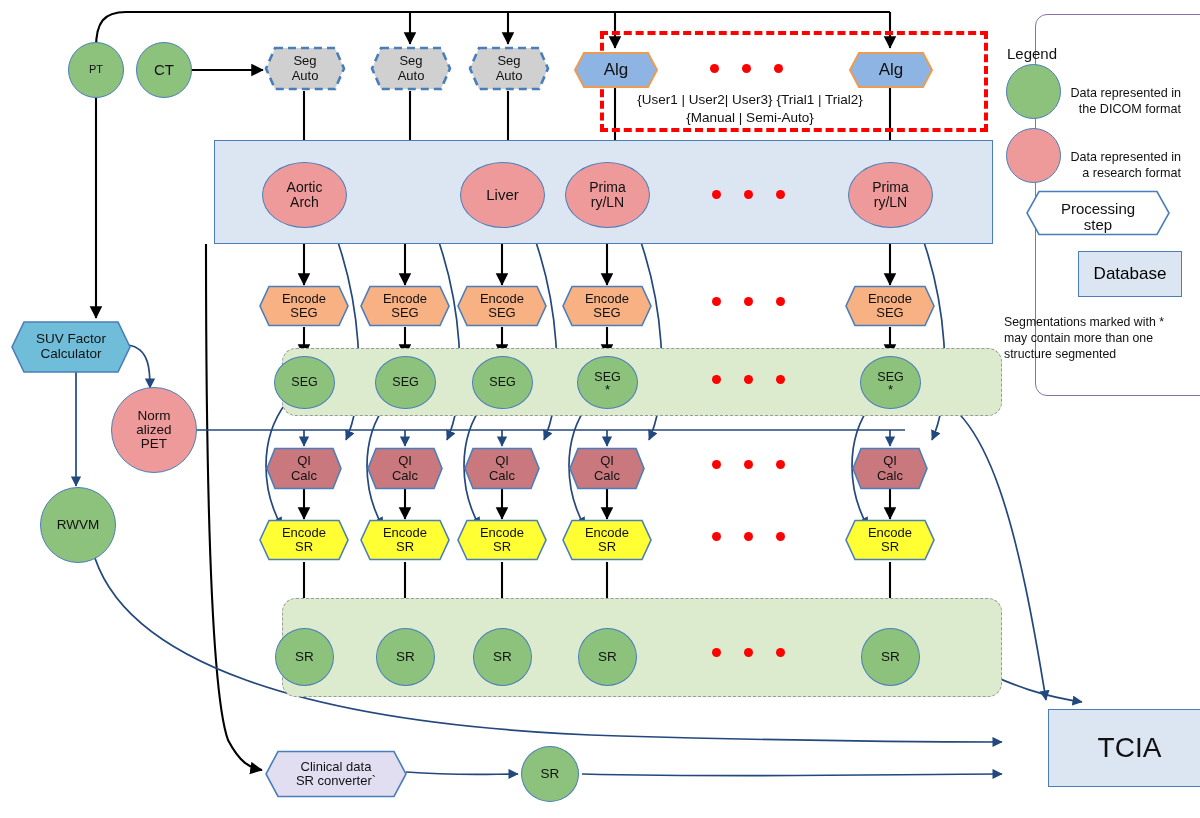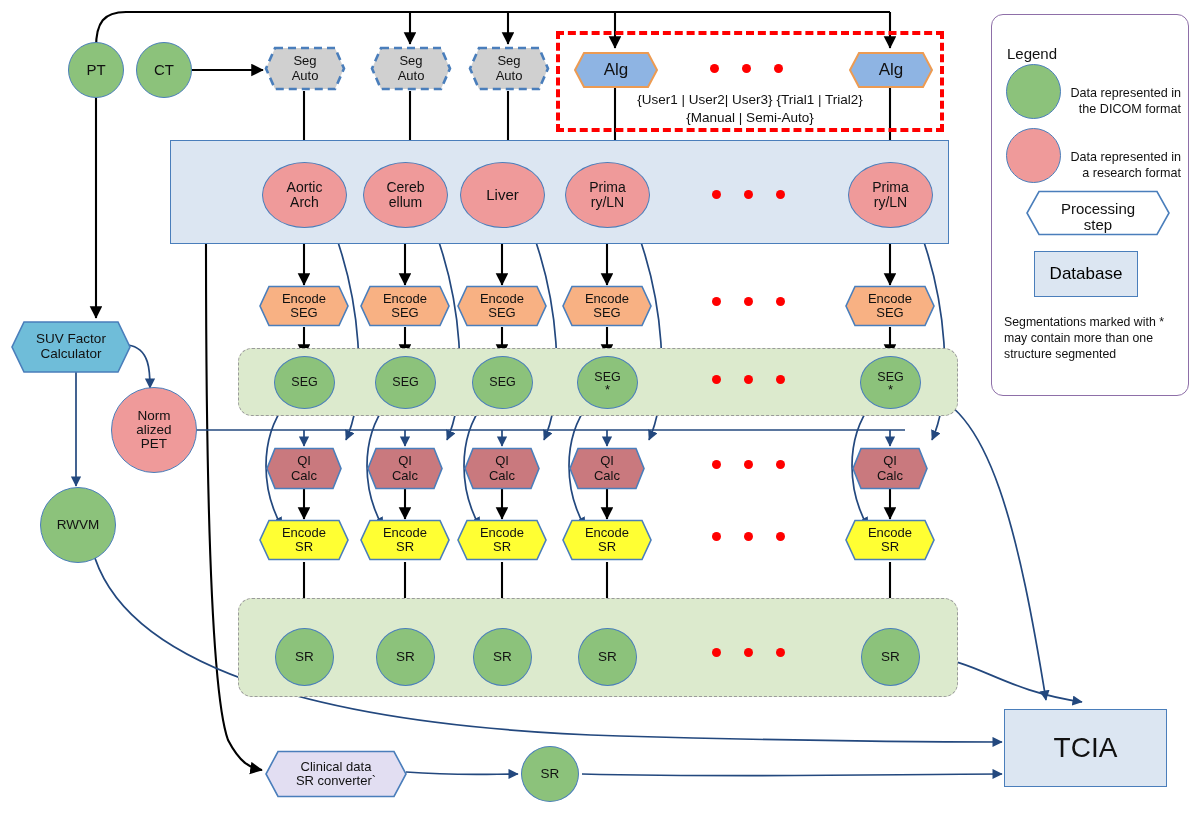--- a/index.html
+++ b/index.html
@@ -9,21 +9,21 @@
   .node{position:absolute;box-sizing:border-box;display:flex;align-items:center;justify-content:center;text-align:center;line-height:1.05;color:#111;}
   
   .circ{border-radius:50%;border:1.6px solid #4a7ebb;}
   .green{background:#8cc27b;}
   .pink{background:#ef9a9a;}
   
   .hex{position:absolute;box-sizing:border-box;}
   .hex .hx-svg{position:absolute;left:0;top:0;}
   .hex .hx-txt{position:absolute;left:0;top:0;width:100%;height:100%;display:flex;flex-direction:column;align-items:center;justify-content:center;text-align:center;line-height:1.08;color:#111;}
   
-  .box{position:absolute;box-sizing:border-box;display:flex;align-items:center;justify-content:center;}
+  .box{position:absolute;box-sizing:border-box;display:flex;align-items:center;justify-content:center;margin-left:44px;}
   .rdb{background:#dce6f2;border:1.3px solid #4a7ebb;}
   .rdb-label{position:absolute;left:12px;top:8px;text-align:left;line-height:1.22;font-size:14.5px;color:#111;}
   .greenband{background:#dceacd;border:1.6px dashed #9a9a9a;border-radius:14px;}
   .reddash{border:4px dashed #ff0000;background:transparent;}
   .tcia{background:#dce6f2;border:1.3px solid #4a7ebb;font-size:28px;color:#111;}
   .legendbox{background:#fff;border:1.6px solid #8e6fa8;border-radius:12px;}
   .lg-title{position:absolute;font-size:15px;color:#111;}
   .lg-txt{position:absolute;font-size:12.6px;color:#111;line-height:1.25;text-align:right;}
   .lg-note{position:absolute;font-size:12.3px;color:#111;line-height:1.3;text-align:left;}
   .dots{position:absolute;display:flex;align-items:center;}
@@ -122,21 +122,21 @@
       <path d="M923,656 C980,660 1000,690 1082,702" marker-end="url(#ahN)"></path>
 
       <path d="M92,548 C120,660 300,726 620,736 C830,742 960,742 1002,742" marker-end="url(#ahN)"></path>
 
       <path d="M406,772 C460,776 490,774 518,774" marker-end="url(#ahN)"></path>
 
       <path d="M582,774 C760,778 900,774 1002,774" marker-end="url(#ahN)"></path>
     </g>
   </svg>
 
-  <div class="node circ green" style="left:68px;top:42px;width:56px;height:56px;font-size:15px;">
+  <div class="node circ green" style="left:68px;top:42px;width:56px;height:56px;font-size:11px;">
     <span>PT</span>
   </div>
   <div class="node circ green" style="left:136px;top:42px;width:56px;height:56px;font-size:15px;">
     <span>CT</span>
   </div>
 
   <div class="hex" style="left:264px;top:46px;width:82px;height:45px;">
     <svg class="hx-svg" width="82" height="45" viewBox="0 0 82 45">
       <polygon points="11,2 71,2 80,22.5 71,43 11,43 2,22.5" fill="#d0d0d0" stroke="#4a7ebb" stroke-width="2.6" stroke-dasharray="8,5"></polygon>
     </svg>
@@ -194,24 +194,20 @@
   </div>
   <div class="node" style="left:600px;top:110px;width:300px;height:16px;font-size:13.5px;">
     <span>{Manual | Semi-Auto}</span>
   </div>
 
   <div class="box rdb" style="left:170px;top:140px;width:779px;height:104px;"></div>
 
   <div class="node circ pink" style="left:262px;top:162px;width:85px;height:66px;flex-direction:column;font-size:14px;">
     <span>Aortic</span>
     <span>Arch</span>
-  </div>
-  <div class="node circ pink" style="left:363px;top:162px;width:85px;height:66px;flex-direction:column;font-size:14px;">
-    <span>Cereb</span>
-    <span>ellum</span>
   </div>
   <div class="node circ pink" style="left:460px;top:162px;width:85px;height:66px;flex-direction:column;font-size:15px;">
     <span>Liver</span>
   </div>
   <div class="node circ pink" style="left:565px;top:162px;width:85px;height:66px;flex-direction:column;font-size:14px;">
     <span>Prima</span>
     <span>ry/LN</span>
   </div>
   <div class="node circ pink" style="left:848px;top:162px;width:85px;height:66px;flex-direction:column;font-size:14px;">
     <span>Prima</span>

